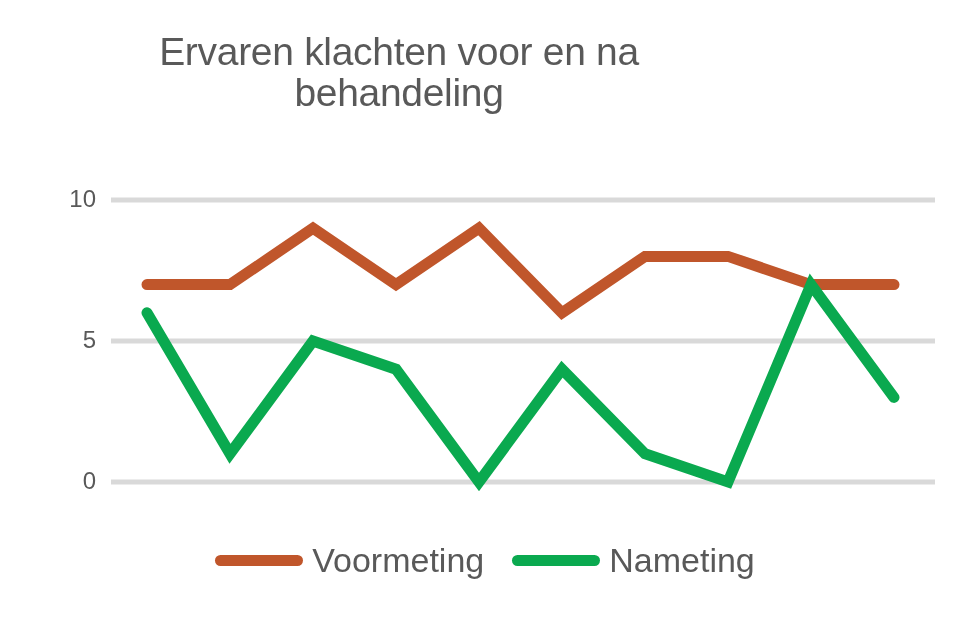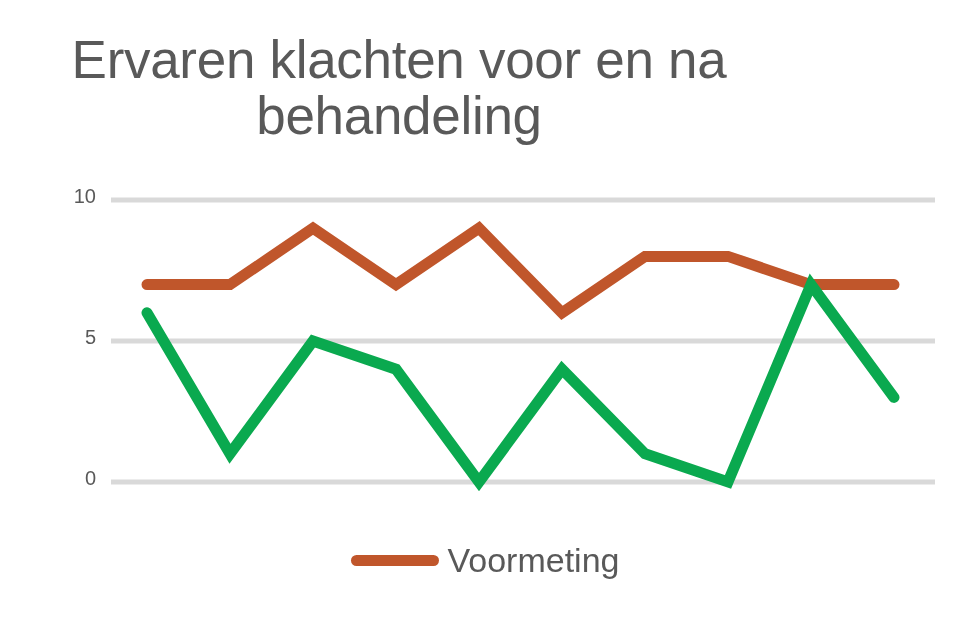--- a/index.html
+++ b/index.html
@@ -19,38 +19,38 @@
     height: 630px;
     background: #ffffff;
   }
   #chart-title {
     position: absolute;
     left: 0;
     top: 32px;
     width: 798px;
     text-align: center;
     color: #595959;
-    font-size: 53px;
+    font-size: 39px;
     line-height: 1.05;
     font-weight: 400;
     letter-spacing: -0.3px;
     font-family: "Liberation Sans", sans-serif;
     white-space: pre-line;
   }
   #plot-area {
     position: absolute;
     left: 0;
     top: 0;
     width: 970px;
     height: 630px;
   }
   .ytick-label {
     position: absolute;
     color: #595959;
-    font-size: 20px;
+    font-size: 24px;
     font-family: "Liberation Sans", sans-serif;
     text-align: right;
     width: 70px;
     left: 26px;
   }
   #legend {
     position: absolute;
     left: 0;
     top: 543px;
     width: 970px;
@@ -101,15 +101,19 @@
         <polyline points="147,284.6 230,284.6 313,228.2 396,284.6 479,228.2 562,312.8 645,256.4 728,256.4 811,284.6 894,284.6" fill="none" stroke="#C0562B" stroke-width="11" stroke-linejoin="miter" stroke-linecap="round"></polyline>
         <polyline points="147,312.8 230,453.8 313,341 396,369.2 479,482 562,369.2 645,453.8 728,482 811,284.6 894,397.4" fill="none" stroke="#0AA94F" stroke-width="11" stroke-linejoin="miter" stroke-linecap="round"></polyline>
       </g>
   </svg>
 
   <div id="legend">
     <div class="legend-entry">
       <span class="legend-swatch" style="background:#C0562B;"></span>
       <span class="legend-label">Voormeting</span>
     </div>
+    <div class="legend-entry">
+      <span class="legend-swatch" style="background:#0AA94F;"></span>
+      <span class="legend-label">Nameting</span>
+    </div>
   </div>
 
 </div>
 
 </body></html>

